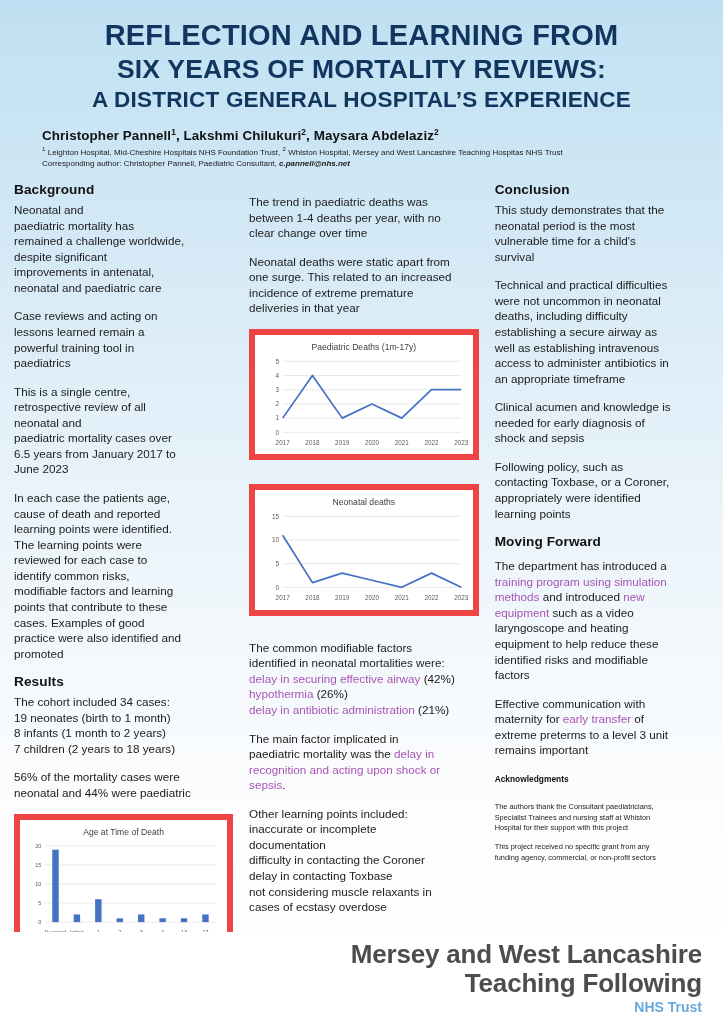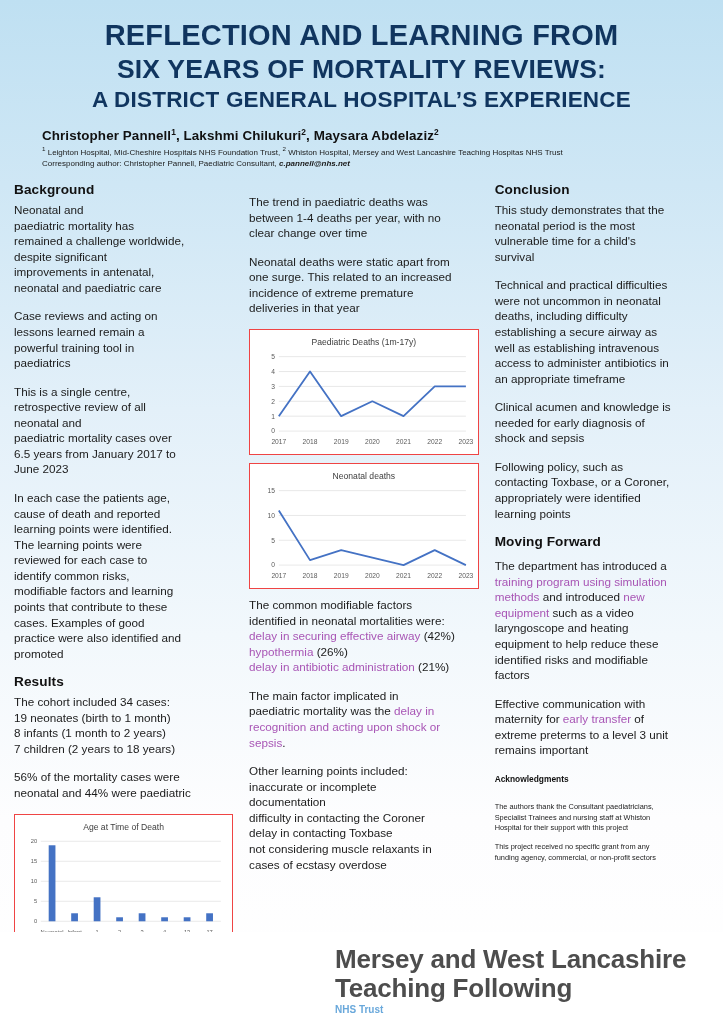--- a/index.html
+++ b/index.html
@@ -73,23 +73,23 @@
     color: #1b1b1b;
     margin-bottom: 13px;
     white-space: pre-line;
   }
   p.body.tight { margin-bottom: 0; }
   .hl { color: #a855b5; }
 
   
   .chart-card {
     background: #ffffff;
-    border: 1px solid #ef4444;
+    border: 6px solid #ef4444;
     padding: 4px 4px 2px 4px;
-    margin-bottom: 8px;
+    margin-bottom: 24px;
   }
   .chart-title {
     text-align: center;
     font-size: 8.6px;
     color: #3d3d3d;
     margin: 3px 0 2px 0;
   }
   .chart-svg { display: block; width: 100%; }
   .gridline { stroke: #dcdcdc; stroke-width: 0.7; }
   .axis-txt { font-family: "Liberation Sans", sans-serif; font-size: 7px; fill: #5a5a5a; }
@@ -97,33 +97,34 @@
   .series-line { fill: none; stroke: #4472c4; stroke-width: 1.9; stroke-linejoin: round; }
   .bar { fill: #4472c4; }
 
   
   .ack-title { font-size: 8.4px; font-weight: bold; color: #111; margin-bottom: 18px; }
   .ack-body { font-size: 7.4px; line-height: 1.45; color: #1b1b1b; margin-bottom: 8px; white-space: pre-line; }
 
   
   .footer {
     position: absolute;
-    right: 8px; bottom: 8px;
+    right: 21px; bottom: 8px;
+    text-align: right;
     width: 380px;
   }
   .logo-l1 {
     font-size: 26px; font-weight: bold; color: #4d4d4d;
     line-height: 1.12; letter-spacing: -0.2px;
   }
   .logo-l2 {
     font-size: 26px; font-weight: bold; color: #4d4d4d;
     line-height: 1.12; letter-spacing: -0.2px;
   }
   .logo-l3 {
-    font-size: 10px; font-weight: bold; color: #69a8db;
+    font-size: 14px; font-weight: bold; color: #69a8db;
     line-height: 1.2; margin-top: 1px;
   }
   .footer-white {
     position: absolute; left: 0; right: 0; bottom: 0; height: 92px;
     background: #ffffff;
   }
 </style>
 </head>
 <body>
 

